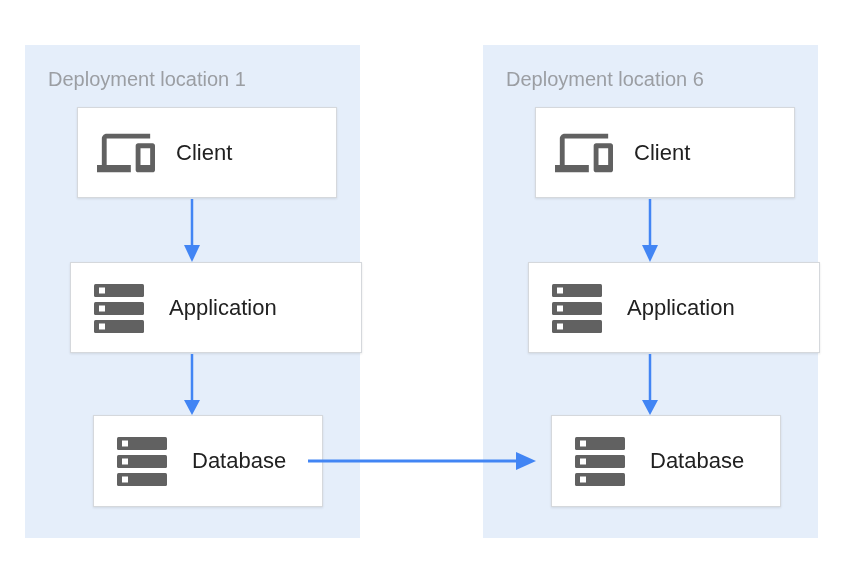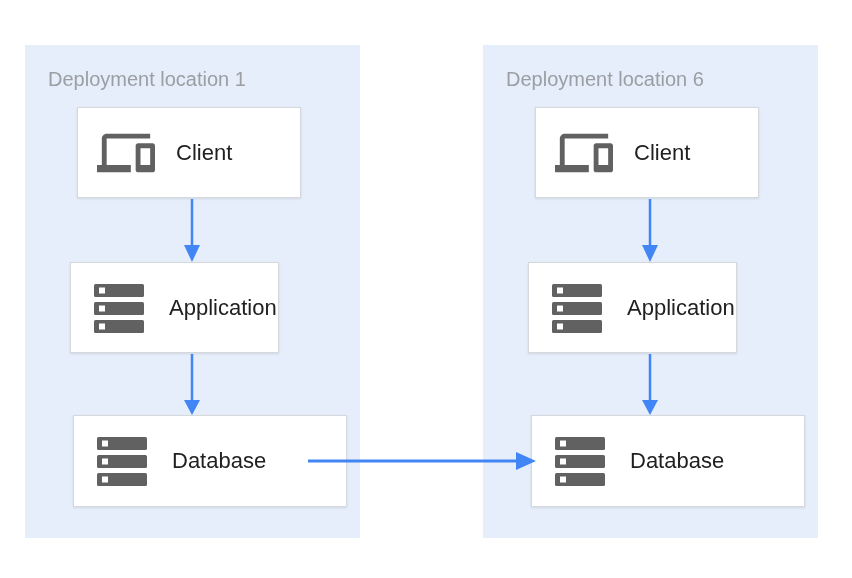--- a/index.html
+++ b/index.html
@@ -52,23 +52,23 @@
     align-items:center;
     justify-content:center;
     flex:0 0 auto;
   }
   .node .node-label{
     margin-left:16px;
     font-size:22px;
     color:var(--label-text);
     white-space:nowrap;
   }
-  .node.client{left:52px;top:62px;width:224px;height:91px;}
-  .node.application{left:45px;top:217px;width:209px;height:91px;}
-  .node.database{left:48px;top:370px;width:274px;height:92px;}
+  .node.client{left:52px;top:62px;width:260px;height:91px;}
+  .node.application{left:45px;top:217px;width:292px;height:91px;}
+  .node.database{left:68px;top:370px;width:230px;height:92px;}
   .devices-icon-svg{fill:var(--icon);display:block;}
   .server-bar{fill:var(--icon);}
   .server-dot{fill:#FFFFFF;}
   .arrow-layer{
     position:absolute;
     left:0;top:0;
     width:852px;height:578px;
     pointer-events:none;
   }
   .arrow-line{stroke:var(--arrow);}

